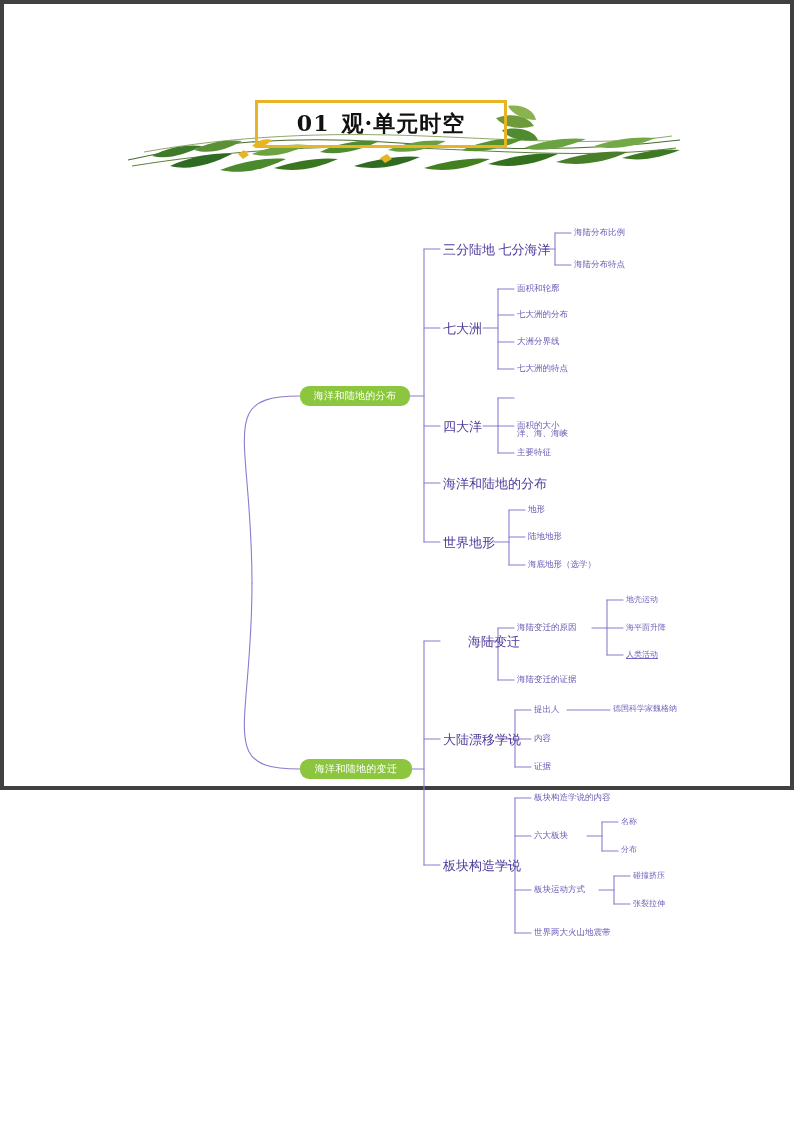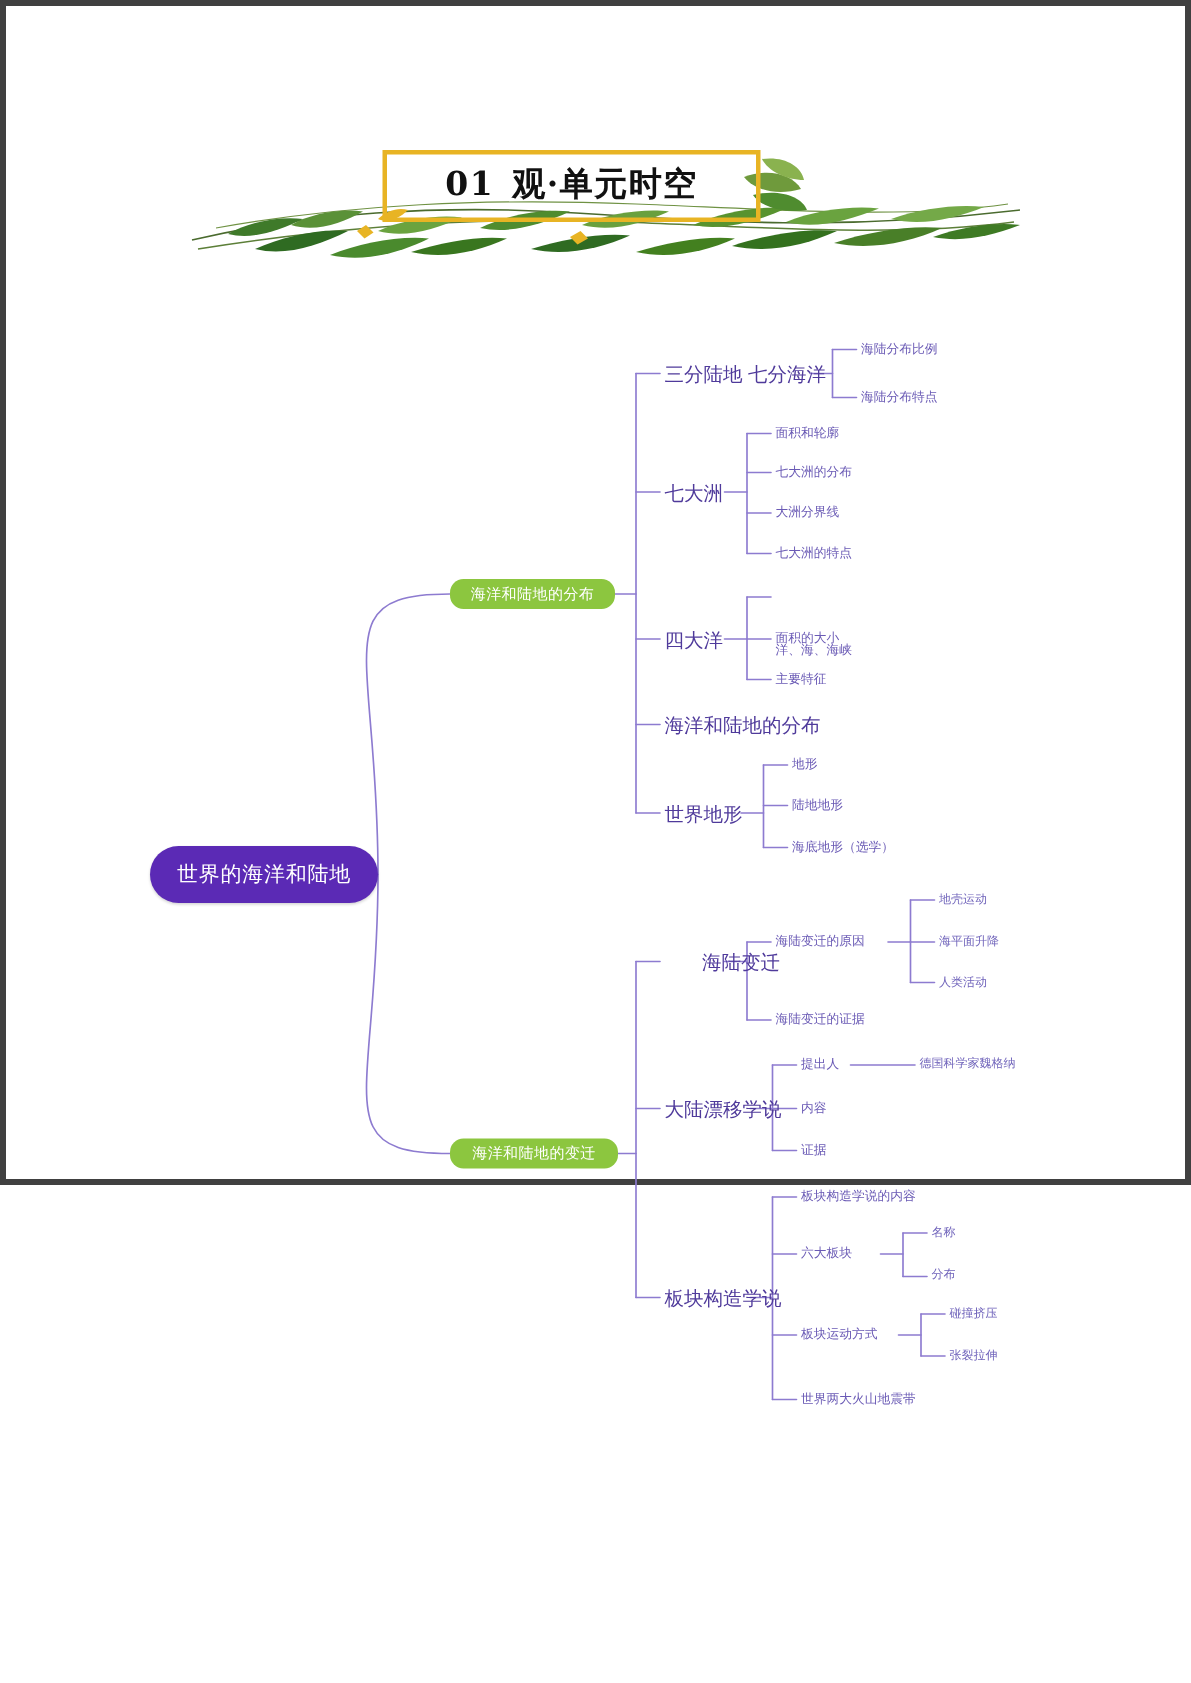--- a/index.html
+++ b/index.html
@@ -247,21 +247,20 @@
         <path d="M598,818 L614,818"></path>
         <path d="M598,847 L614,847"></path>
 
         <path d="M595,886 L610,886"></path>
         <path d="M610,872 L610,900"></path>
         <path d="M610,872 L626,872"></path>
         <path d="M610,900 L626,900"></path>
       </g>
     </svg>
 
-    <div class="root-node" style="left:96px; top:560px; width:152px; height:38px;">世界的海洋和陆地</div>
 
     <div class="branch-node" style="left:296px; top:382px; width:110px; height:20px;">海洋和陆地的分布</div>
 
     <div class="branch-node" style="left:296px; top:755px; width:112px; height:20px;text-align:center;">海洋和陆地的变迁</div>
 
     <div class="node lvl2" style="left:439px; top:239px;">三分陆地  七分海洋</div>
 
     <div class="node lvl2" style="left:439px; top:318px;">七大洲</div>
 
     <div class="node lvl2" style="left:439px; top:416px;">四大洋</div>
@@ -290,21 +289,21 @@
 
     <div class="node lvl2" style="left:439px; top:729px;">大陆漂移学说</div>
 
     <div class="node lvl2" style="left:439px; top:855px;">板块构造学说</div>
 
     <div class="node lvl3" style="left:513px; top:619px;">海陆变迁的原因</div>
     <div class="node lvl3" style="left:513px; top:671px;">海陆变迁的证据</div>
 
     <div class="node lvl4" style="left:622px; top:592px;">地壳运动</div>
     <div class="node lvl4" style="left:622px; top:620px;">海平面升降</div>
-    <div class="node lvl4" style="left:622px; top:647px;">人类活动</div>
+    <div class="node lvl4" style="left:622px; top:647px;text-decoration:underline;">人类活动</div>
 
     <div class="node lvl3" style="left:530px; top:701px;">提出人</div>
     <div class="node lvl3" style="left:530px; top:730px;">内容</div>
     <div class="node lvl3" style="left:530px; top:758px;">证据</div>
 
     <div class="node lvl4" style="left:609px; top:701px;">德国科学家魏格纳</div>
 
     <div class="node lvl3" style="left:530px; top:789px;">板块构造学说的内容</div>
     <div class="node lvl3" style="left:530px; top:827px;">六大板块</div>
     <div class="node lvl3" style="left:530px; top:881px;">板块运动方式</div>

